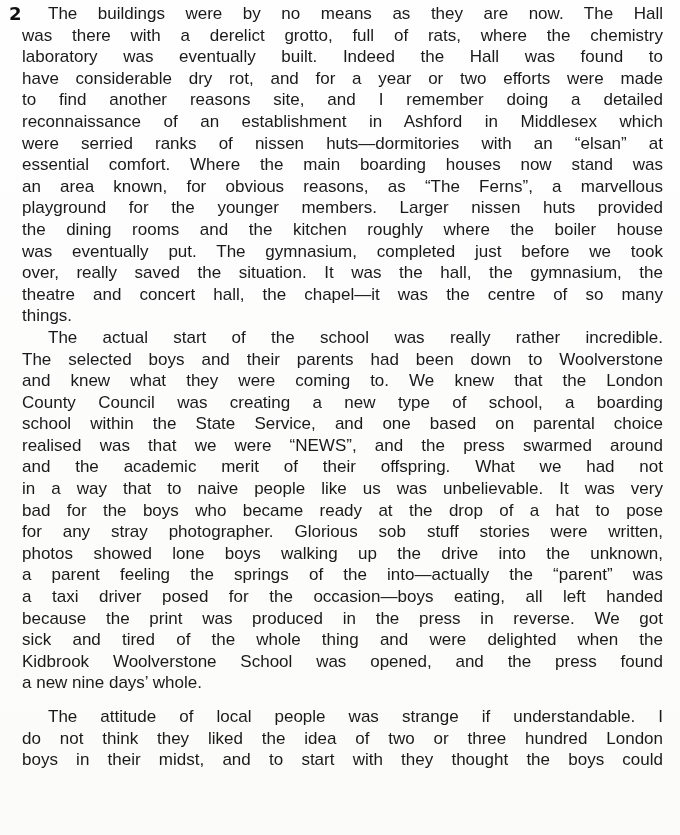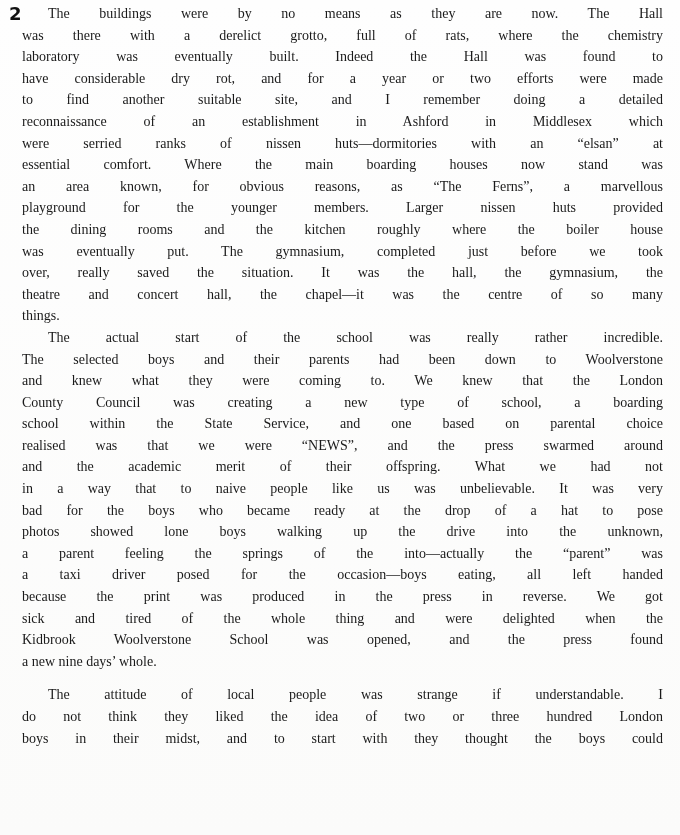--- a/index.html
+++ b/index.html
@@ -30,22 +30,22 @@
       font-weight: bold;
       font-size: 18px;
       color: #111;
       line-height: 22px;
     }
     .text-block {
       position: absolute;
       left: 22px;
       top: 3px;
       width: 641px;
-      font-family: Liberation Serif, serif;
-      font-size: 14px;
+      font-family: Liberation Sans, sans-serif;
+      font-size: 17px;
       line-height: 21.6px;
       color: #1a1a1a;
     }
     .line {
       display: block;
       white-space: nowrap;
       text-align: justify;
       text-align-last: justify;
       height: 21.6px;
       overflow: visible;
@@ -66,21 +66,21 @@
 <div class="page">
   <div class="page-number">2</div>
 
   <div class="text-block">
 
     <div>
       <span class="line indent">The buildings were by no means as they are now. The Hall</span>
       <span class="line">was there with a derelict grotto, full of rats, where the chemistry</span>
       <span class="line">laboratory was eventually built. Indeed the Hall was found to</span>
       <span class="line">have considerable dry rot, and for a year or two efforts were made</span>
-      <span class="line">to find another suitable site, and I remember doing a detailed</span>
+      <span class="line">to find another reasons site, and I remember doing a detailed</span>
       <span class="line">reconnaissance of an establishment in Ashford in Middlesex which</span>
       <span class="line">were serried ranks of nissen huts—dormitories with an “elsan” at</span>
       <span class="line">essential comfort. Where the main boarding houses now stand was</span>
       <span class="line">an area known, for obvious reasons, as “The Ferns”, a marvellous</span>
       <span class="line">playground for the younger members. Larger nissen huts provided</span>
       <span class="line">the dining rooms and the kitchen roughly where the boiler house</span>
       <span class="line">was eventually put. The gymnasium, completed just before we took</span>
       <span class="line">over, really saved the situation. It was the hall, the gymnasium, the</span>
       <span class="line">theatre and concert hall, the chapel—it was the centre of so many</span>
       <span class="line last">things.</span>
@@ -89,20 +89,21 @@
     <div>
       <span class="line indent">The actual start of the school was really rather incredible.</span>
       <span class="line">The selected boys and their parents had been down to Woolverstone</span>
       <span class="line">and knew what they were coming to. We knew that the London</span>
       <span class="line">County Council was creating a new type of school, a boarding</span>
       <span class="line">school within the State Service, and one based on parental choice</span>
       <span class="line">realised was that we were “NEWS”, and the press swarmed around</span>
       <span class="line">and the academic merit of their offspring. What we had not</span>
       <span class="line">in a way that to naive people like us was unbelievable. It was very</span>
       <span class="line">bad for the boys who became ready at the drop of a hat to pose</span>
+      <span class="line">for any stray photographer. Glorious sob stuff stories were written,</span>
       <span class="line">photos showed lone boys walking up the drive into the unknown,</span>
       <span class="line">a parent feeling the springs of the into—actually the “parent” was</span>
       <span class="line">a taxi driver posed for the occasion—boys eating, all left handed</span>
       <span class="line">because the print was produced in the press in reverse. We got</span>
       <span class="line">sick and tired of the whole thing and were delighted when the</span>
       <span class="line">Kidbrook Woolverstone School was opened, and the press found</span>
       <span class="line last">a new nine days’ whole.</span>
     </div>
 
     <div class="para-gap"></div>

